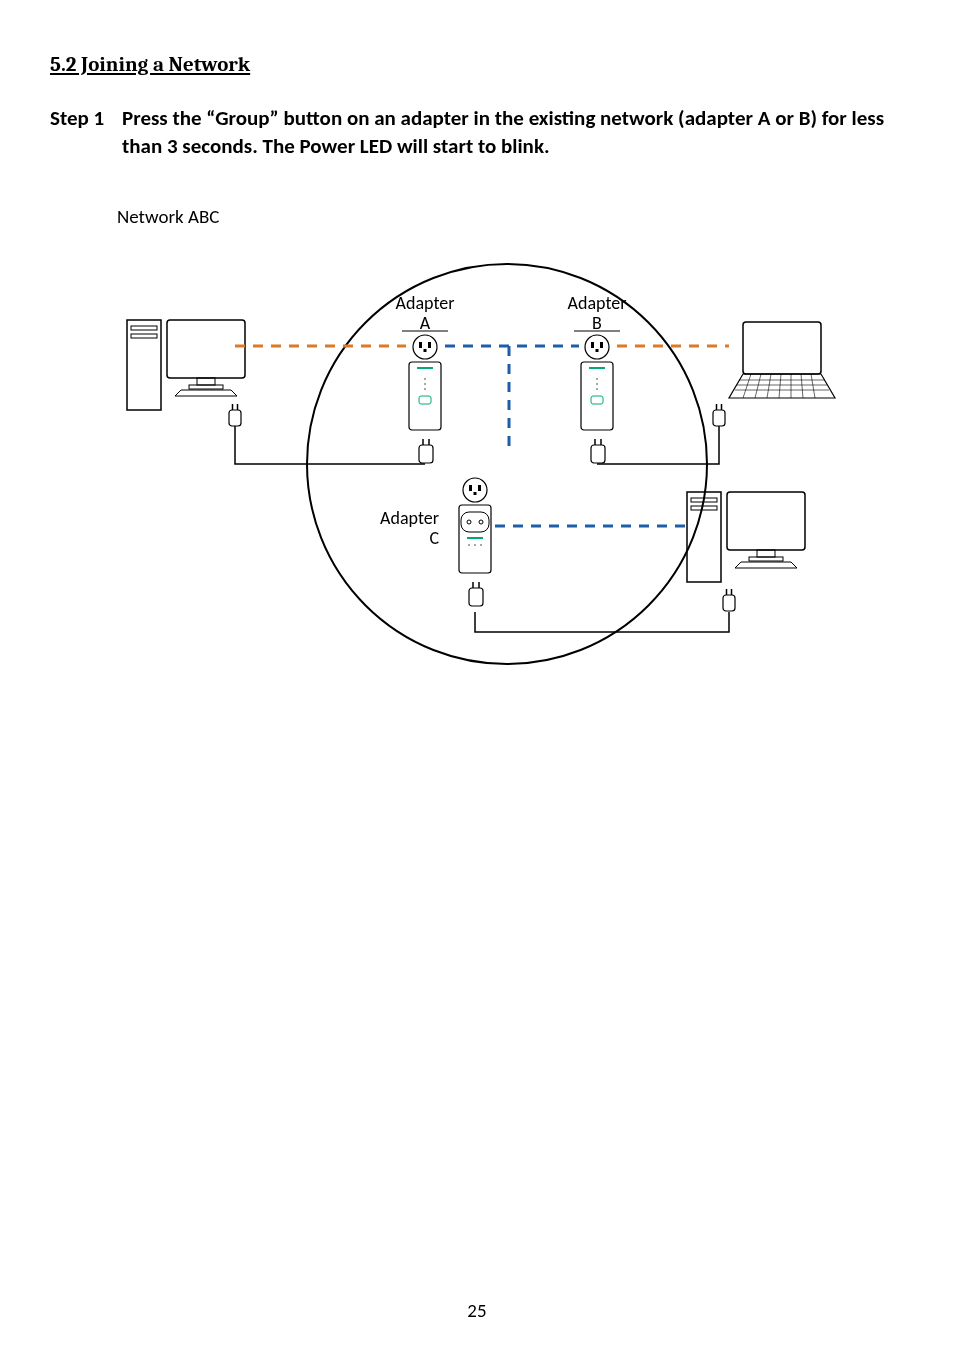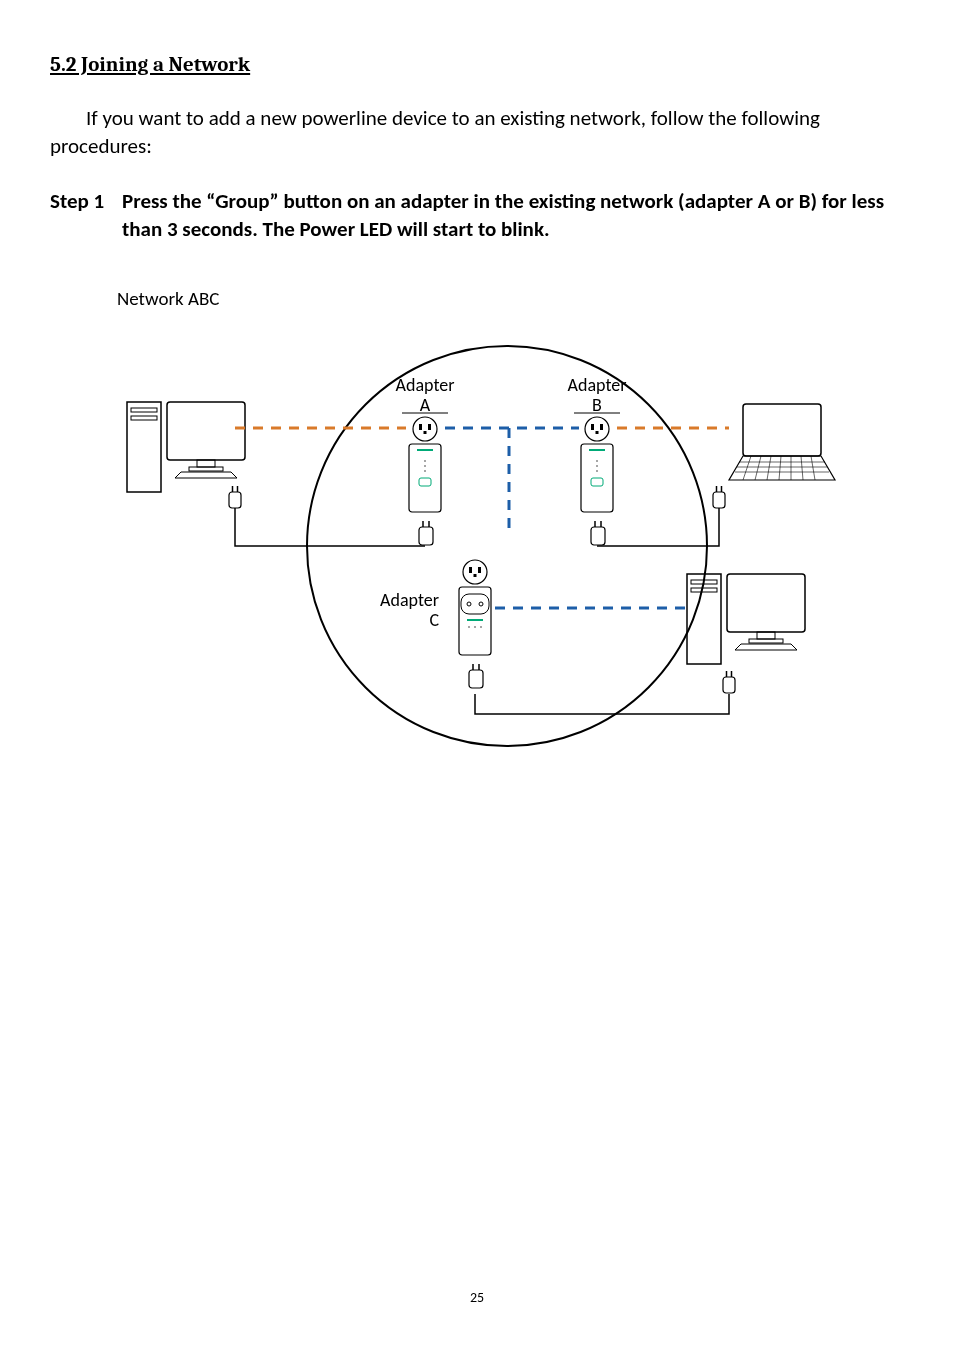--- a/index.html
+++ b/index.html
@@ -50,34 +50,33 @@
     }
     .diagram-title {
       font-size: 19px;
       text-align: left;
       margin-bottom: 6px;
       color: #000;
     }
     svg.diagram { display: block; }
     .pagenum {
       position: absolute;
-      bottom: 44px;
+      bottom: 28px;
       left: 0; right: 0;
       text-align: center;
-      font-size: 14px;
+      font-size: 19px;
       color: #000;
     }
   </style>
 </head>
 <body>
 
 <div class="page">
   <div class="heading">5.2 Joining a Network</div>
 
-  <p class="intro">If you want to add a new powerline device to an existing network, follow the following procedures:</p>
 
   <div class="steps">
     <div class="step">
       <div class="step-label">Step 1</div>
       <div class="step-text">Press the “Group” button on an adapter in the existing network (adapter A or B) for less than 3 seconds. The Power LED will start to blink.</div>
     </div>
   </div>
 
   <div class="diagram-wrap">
     <div>

